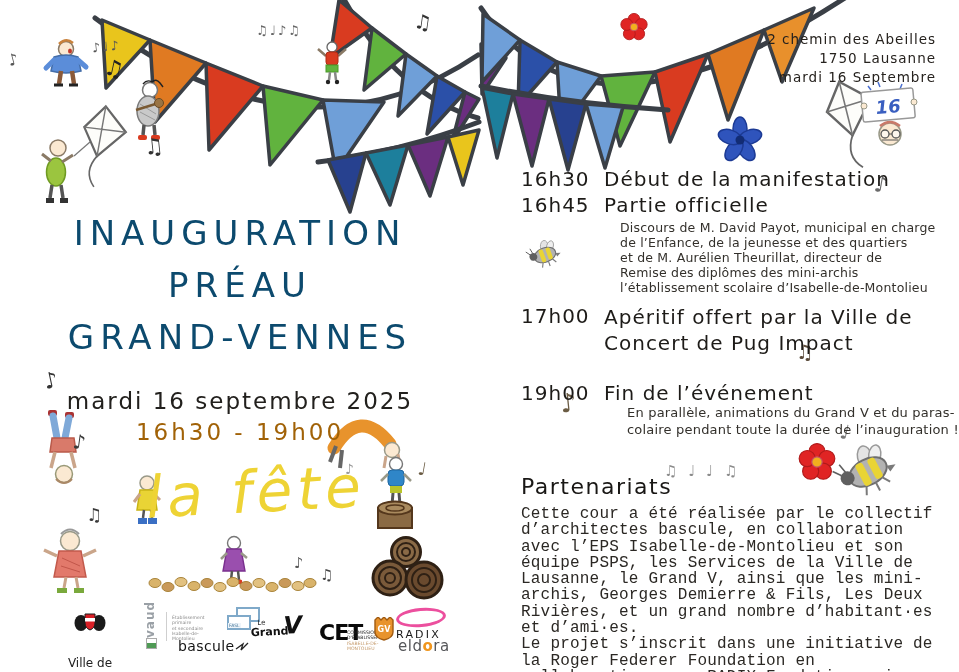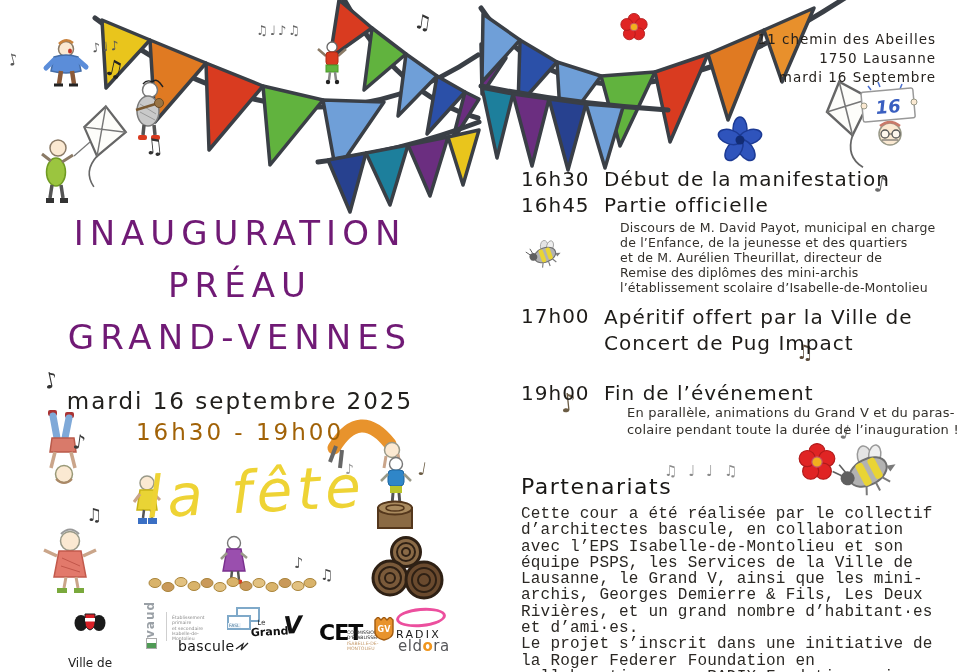--- a/index.html
+++ b/index.html
@@ -5,21 +5,21 @@
   html,body{margin:0;padding:0;background:#ffffff;}
   .flyer{position:relative;width:959px;height:672px;background:#fff;overflow:hidden;
          font-family:"DejaVu Sans",sans-serif;color:#2e2a26;}
   .abs{position:absolute;}
   .decor{position:absolute;left:0;top:0;z-index:0;pointer-events:none;}
   .txt{position:absolute;z-index:2;}
   .pn{stroke:#3a3f46;stroke-width:3.5;stroke-linejoin:round;}
   .rope{fill:none;stroke:#3a3f46;stroke-width:5;stroke-linecap:round;}
   
   .title{left:8px;top:207px;width:464px;text-align:center;font-size:34px;letter-spacing:6px;
-         line-height:52px;color:#701a75;}
+         line-height:52px;color:#0c4a6e;}
   .dateline{left:8px;top:388px;width:464px;text-align:center;font-size:23px;letter-spacing:2px;color:#22201d;}
   .timeline{left:8px;top:419px;width:464px;text-align:center;font-size:23px;letter-spacing:3px;color:#a16207;}
   .fete{left:146px;top:458px;font-size:58px;font-style:italic;letter-spacing:5px;
         color:#eed335;transform:rotate(-3deg);z-index:1;}
   .note{position:absolute;z-index:1;color:#4a4a4a;line-height:1;}
   
   .address{left:700px;top:30px;width:236px;text-align:right;font-size:13.5px;
            letter-spacing:1px;line-height:19px;color:#26221e;}
   .sch-time{position:absolute;left:521px;font-size:20px;letter-spacing:1px;color:#1d1b18;z-index:2;}
   .sch-title{position:absolute;left:604px;font-size:20px;letter-spacing:1px;color:#1d1b18;z-index:2;}
@@ -364,21 +364,21 @@
   </div>
   <div class="logo" style="left:396px;top:608px;">
     <div class="radix-ellipse"></div>
     <div class="radix-label">RADIX</div>
   </div>
   <div class="logo eldora" style="left:398px;top:637px;">
     <span>eld</span><span class="o">o</span><span>ra</span>
   </div>
 
   <div class="txt address">
-    <div>11 chemin des Abeilles</div>
+    <div>2 chemin des Abeilles</div>
     <div>1750 Lausanne</div>
     <div>mardi 16 Septembre</div>
   </div>
 
   <div class="sch-time" style="top:167px;">16h30</div>
   <div class="sch-title" style="top:167px;">Début de la manifestation</div>
 
   <div class="sch-time" style="top:193px;">16h45</div>
   <div class="sch-title" style="top:193px;">Partie officielle</div>
   <div class="sch-detail" style="left:620px;top:221px;">

